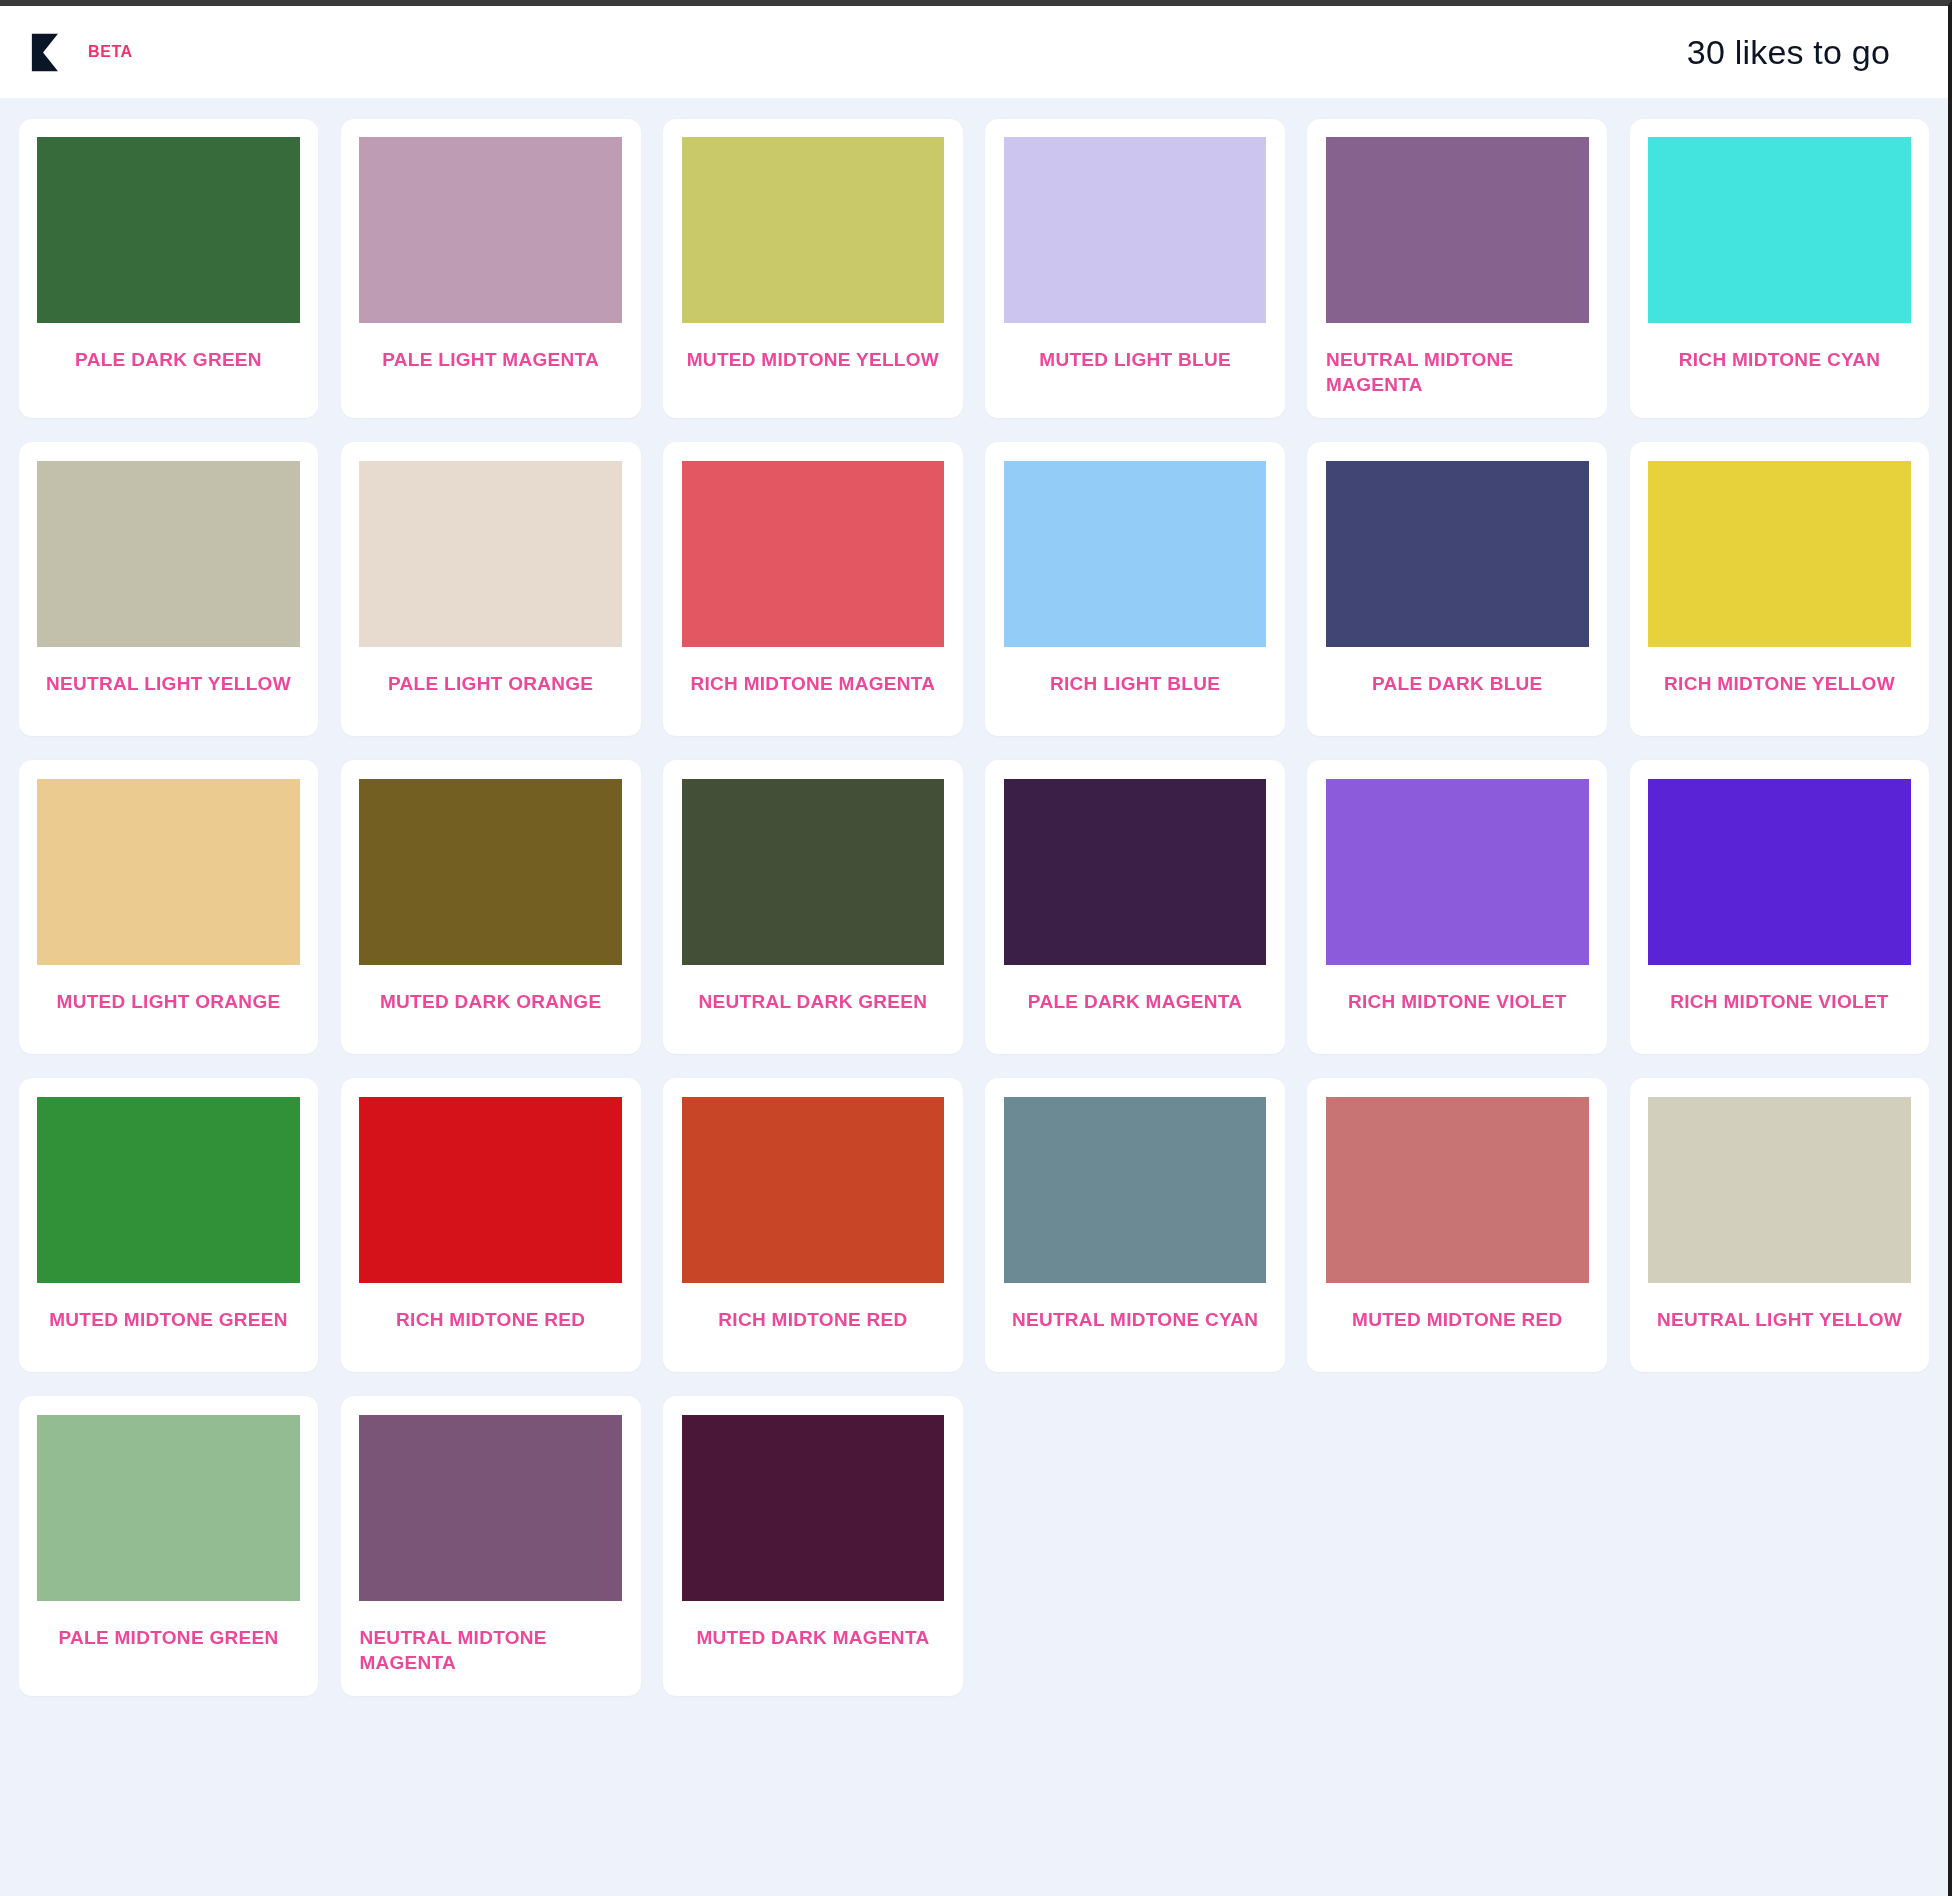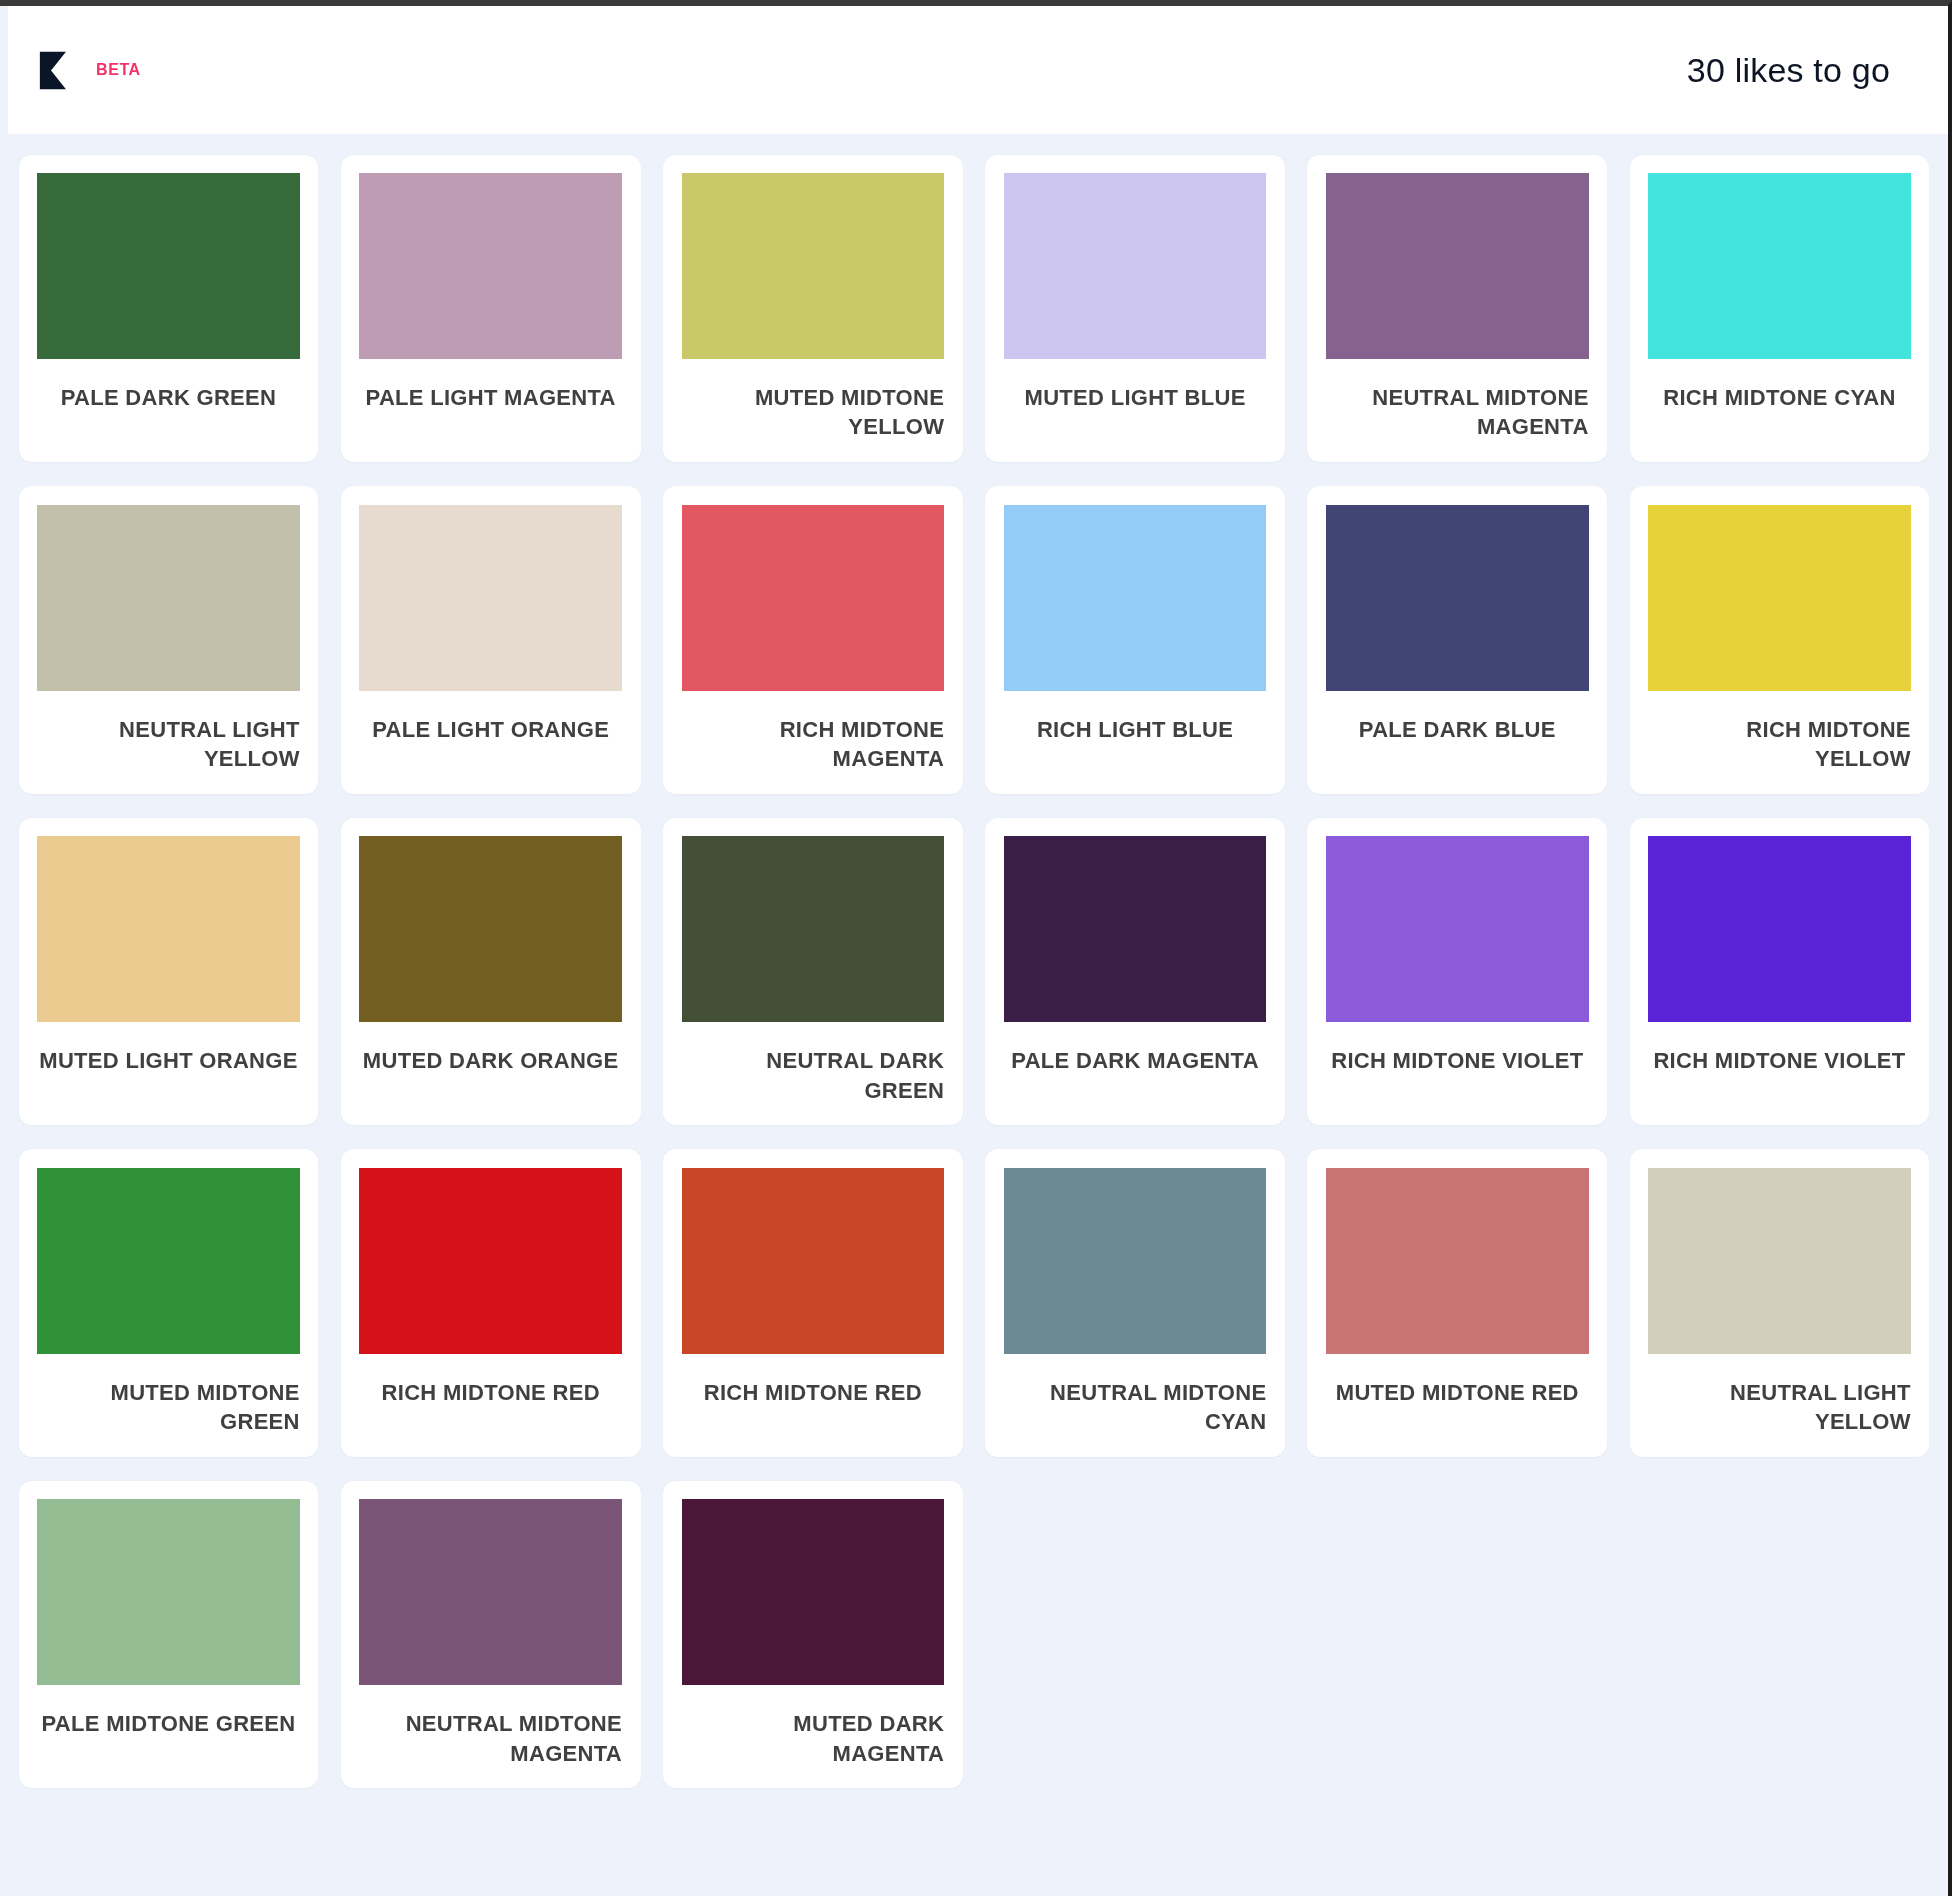--- a/index.html
+++ b/index.html
@@ -13,28 +13,27 @@
   #app {
     width: 1952px;
     height: 1896px;
     position: relative;
     background: #eef2fb;
     border-top: 6.5px solid #3a3a3a;
     border-right: 4.7px solid #1c1c1c;
   }
   
   .header {
-    height: 128px;
+    height: 92px;
     background: #ffffff;
     display: flex;
     align-items: center;
     padding: 0 58px 0 30px;
     position: relative;
     z-index: 5;
-    margin-left: 8px;
   }
   .brand {
     display: flex;
     align-items: center;
     gap: 17px;
   }
   .logo-mark {
     width: 41px;
     height: 41px;
     position: relative;
@@ -77,25 +76,25 @@
     min-height: 294px;
     cursor: pointer;
   }
   .swatch-chip {
     width: 100%;
     height: 186px;
     flex: 0 0 186px;
   }
   .swatch-label {
     margin-top: 24px;
-    font-size: 22px;
+    font-size: 19px;
     font-weight: bold;
-    color: #404040;
+    color: #ec4899;
     text-transform: uppercase;
-    text-align: right;
+    text-align: left;
     line-height: 1.33;
     letter-spacing: 0.3px;
     max-width: 100%;
   }
 </style>
 </head>
 <body>
 
 <div id="app">
 

